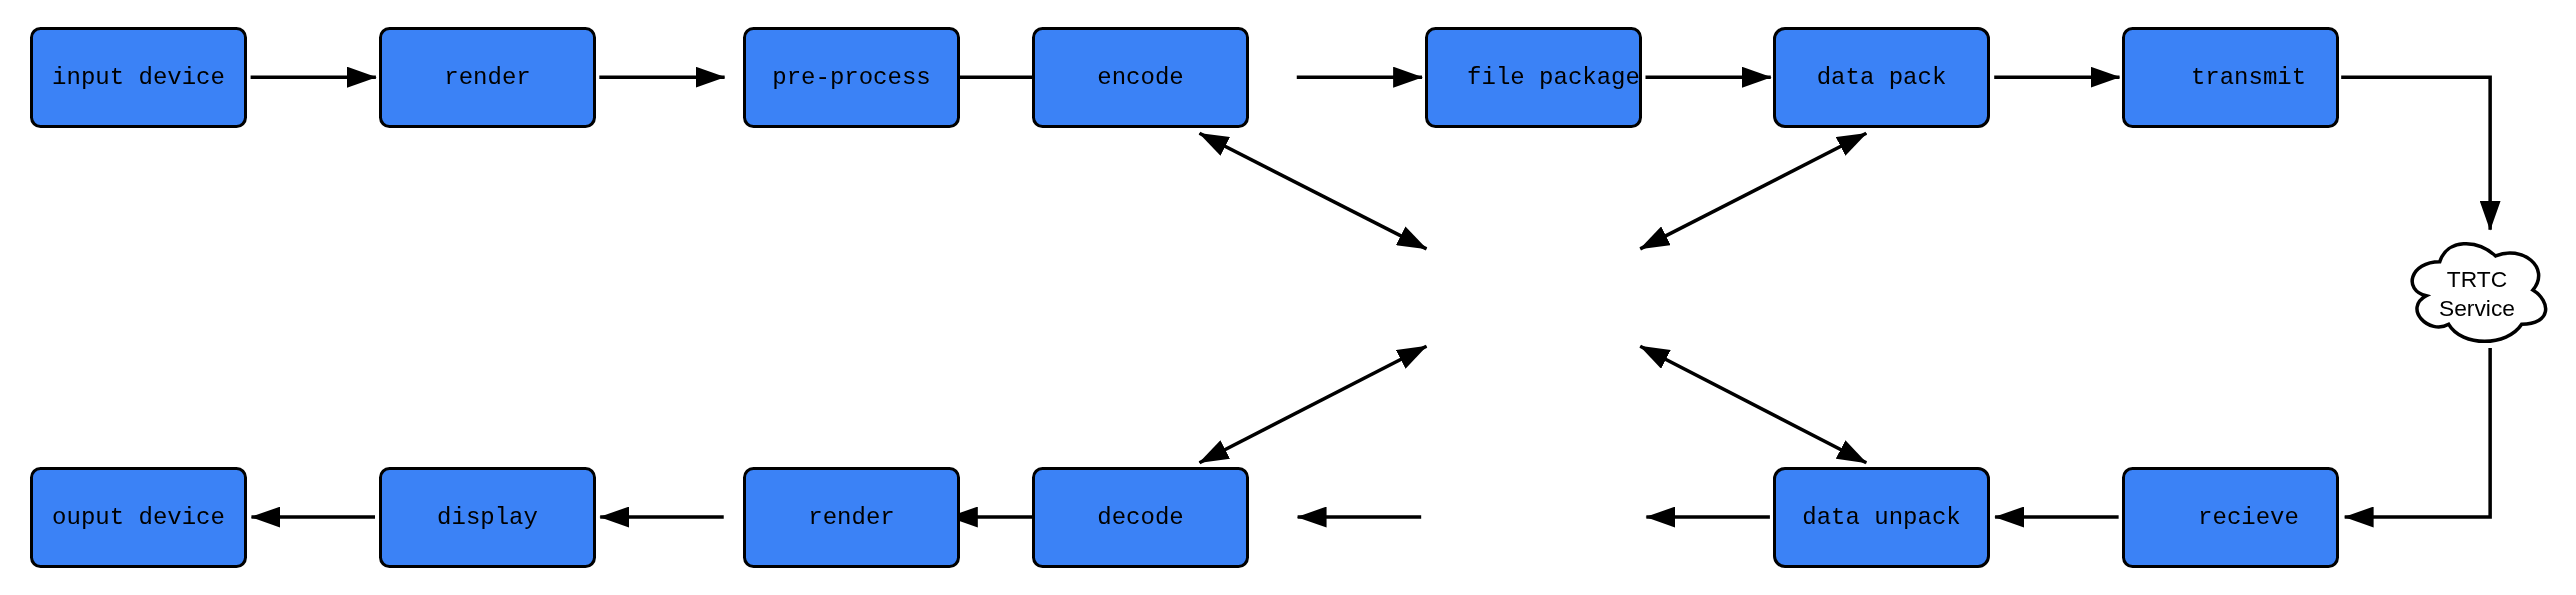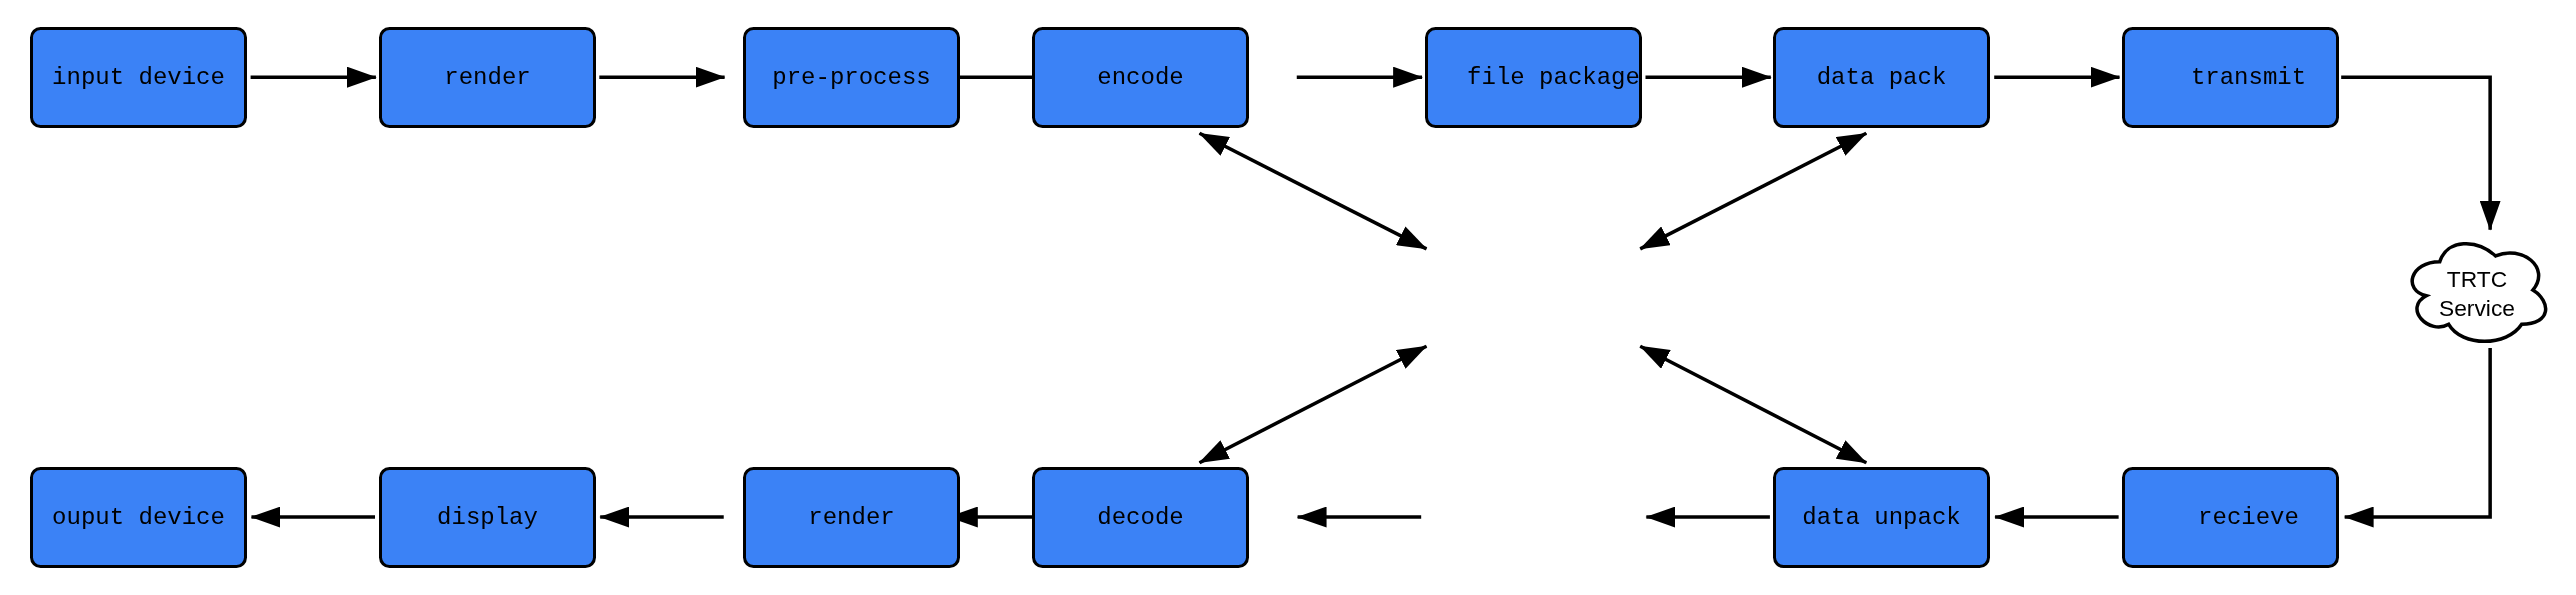--- a/index.html
+++ b/index.html
@@ -23,21 +23,21 @@
     border:3.5px solid #000000;
     border-radius:10.5px;
     display:flex;align-items:center;justify-content:center;
     font-size:24px;
     white-space:nowrap;
     font-family:Liberation Mono, monospace;
   }
   
   .r1{top:27px;}  .r2{top:467px;text-align:center;}  .rm{top:247px;}
   .c1{left:30px;} .c2{left:379px;} .c3{left:743px;} .c4{left:1032px;}
-  .c5{left:1425px;padding-left:40px;} .c6{left:1773px;} .c7{left:2122px;padding-left:36px;}
+  .c5{left:1425px;padding-left:40px;} .c6{left:1773px;border-radius:12px;} .c7{left:2122px;padding-left:36px;}
 </style>
 </head>
 <body>
 
 <div class="canvas">
 
   <svg class="edges-layer" width="2576" height="596" viewBox="0 0 2940 680">
     <defs>
       <marker id="ah" viewBox="0 0 34 24" refX="33" refY="12" markerWidth="34" markerHeight="24" markerUnits="userSpaceOnUse" orient="auto">
         <path d="M0,0 L34,12 L0,24 Z" fill="#000000"></path>

